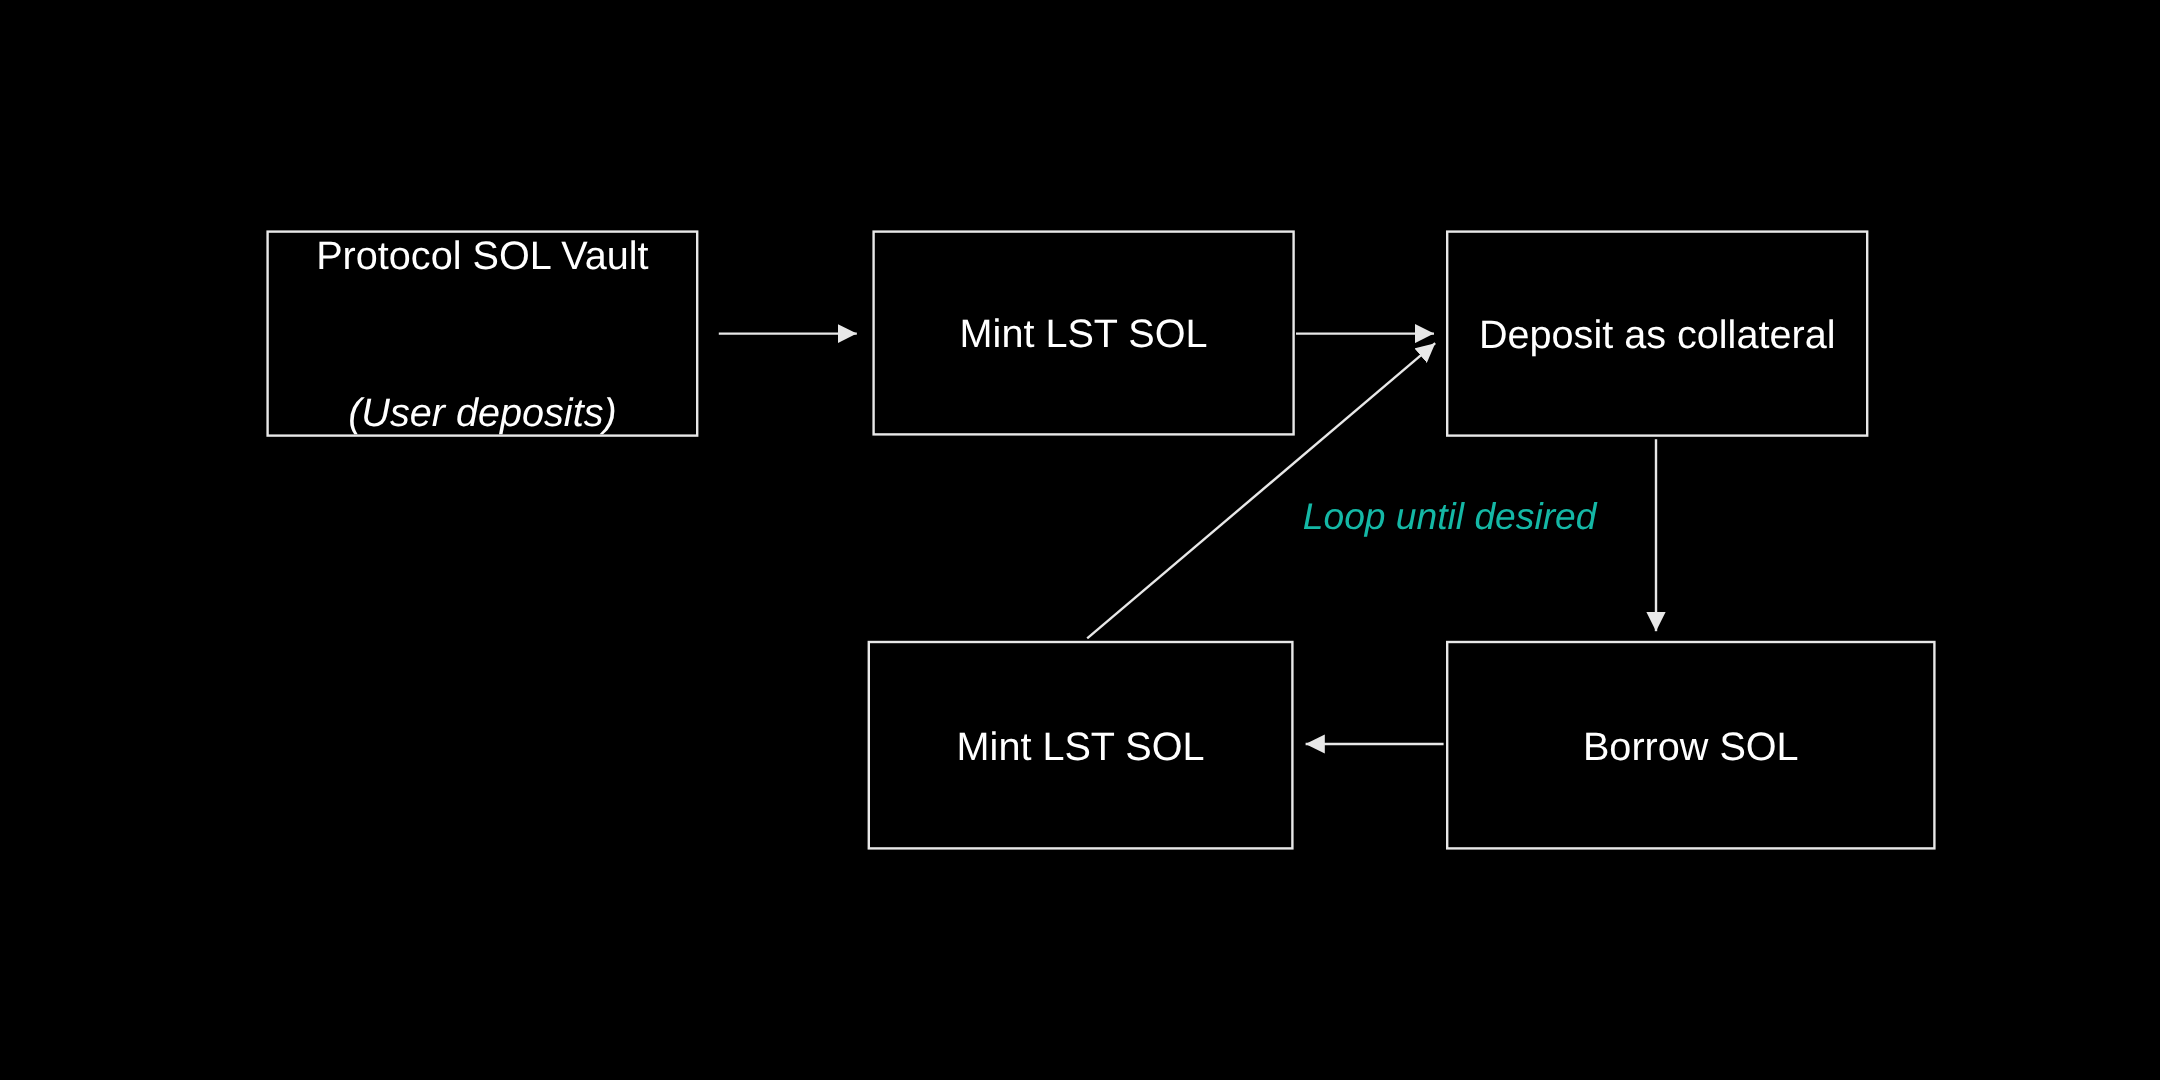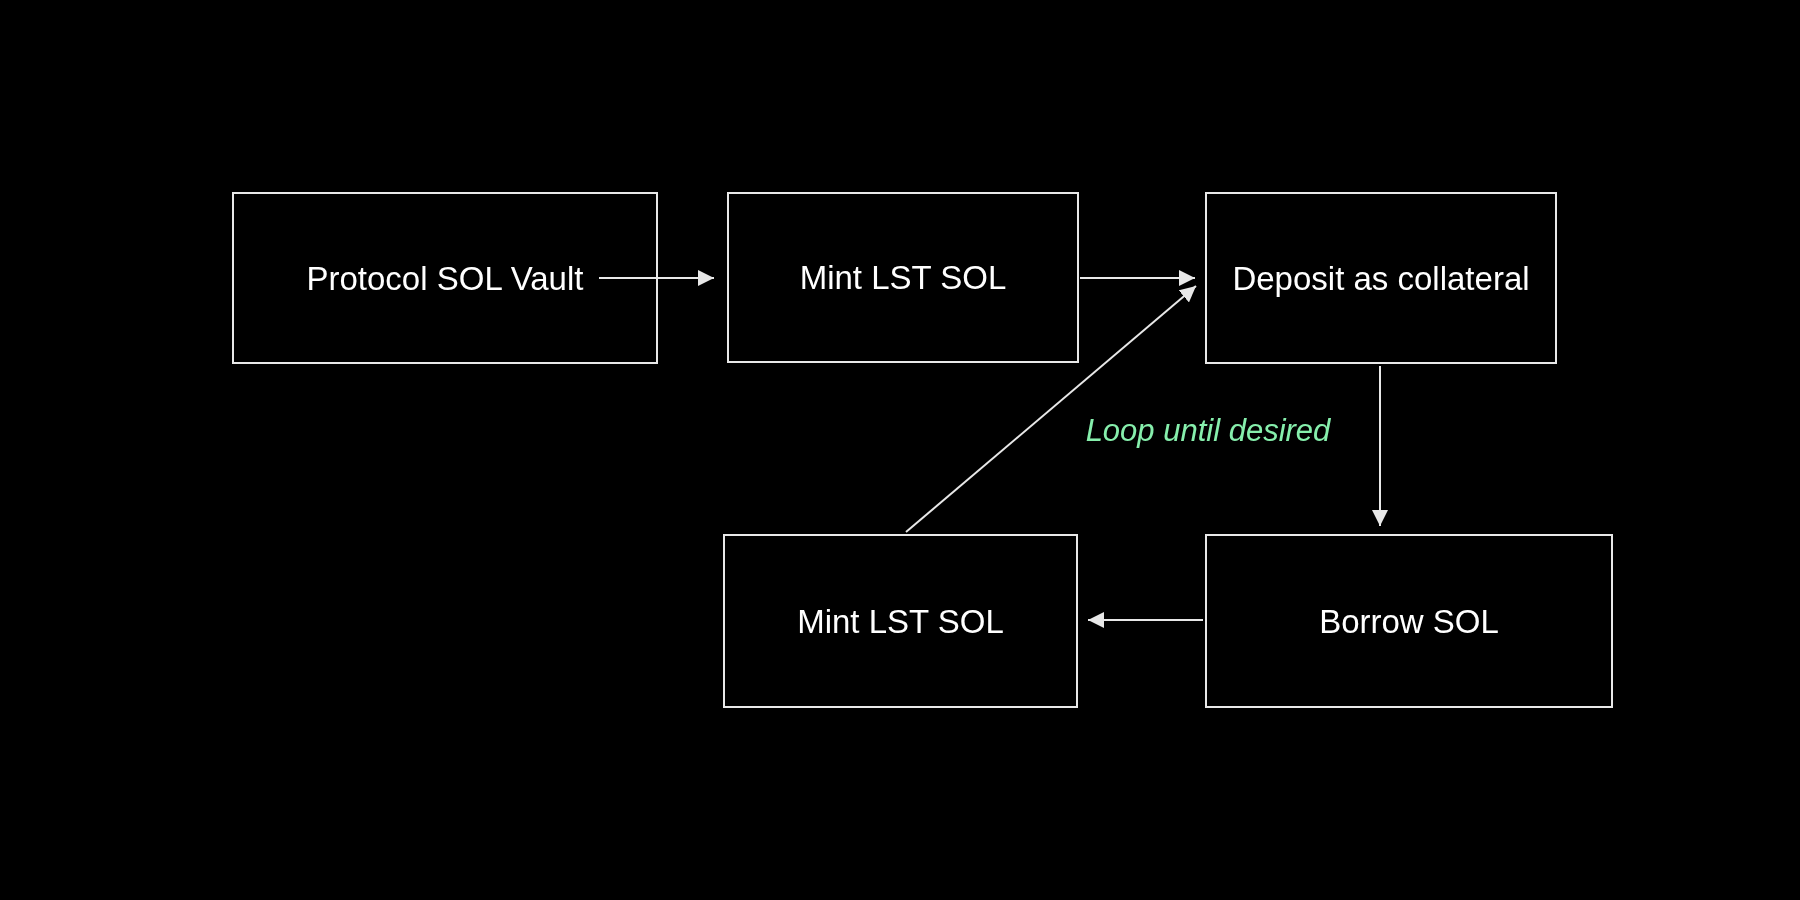--- a/index.html
+++ b/index.html
@@ -26,54 +26,55 @@
     align-items: center;
     justify-content: center;
     text-align: center;
     font-size: 33px;
     line-height: 37px;
     color: #ffffff;
   }
   .node .line { display: block; white-space: nowrap; }
   .italic { font-style: italic; }
 
-  #node-vault        { left: 232px;  top: 192px; width: 426px; height: 172px; }
+  #node-vault        { left: 222px;  top: 192px; width: 360px; height: 172px; justify-content: space-between; }
   #node-mint-top     { left: 727px;  top: 192px; width: 352px; height: 171px; }
   #node-deposit      { left: 1205px; top: 192px; width: 352px; height: 172px; }
   #node-mint-bottom  { left: 723px;  top: 534px; width: 355px; height: 174px; }
   #node-borrow       { left: 1205px; top: 534px; width: 408px; height: 174px; }
 
   .annotation {
     position: absolute;
     left: 1038px;
     top: 413px;
     width: 340px;
     text-align: center;
     font-size: 31px;
     line-height: 36px;
     font-style: italic;
-    color: #86efac;
+    color: #14b8a6;
   }
   .annotation .line { display: block; white-space: nowrap; }
 
   svg.arrows {
     position: absolute;
     left: 0; top: 0;
     width: 1800px;
     height: 900px;
     pointer-events: none;
   }
 </style>
 </head>
 <body>
 
 <div class="slide">
 
   <div class="node" id="node-vault">
     <span class="line">Protocol SOL Vault</span>
+    <span class="line italic">(User deposits)</span>
   </div>
 
   <div class="node" id="node-mint-top">
     <span class="line">Mint LST SOL</span>
   </div>
 
   <div class="node" id="node-deposit">
     <span class="line">Deposit as collateral</span>
   </div>
 

